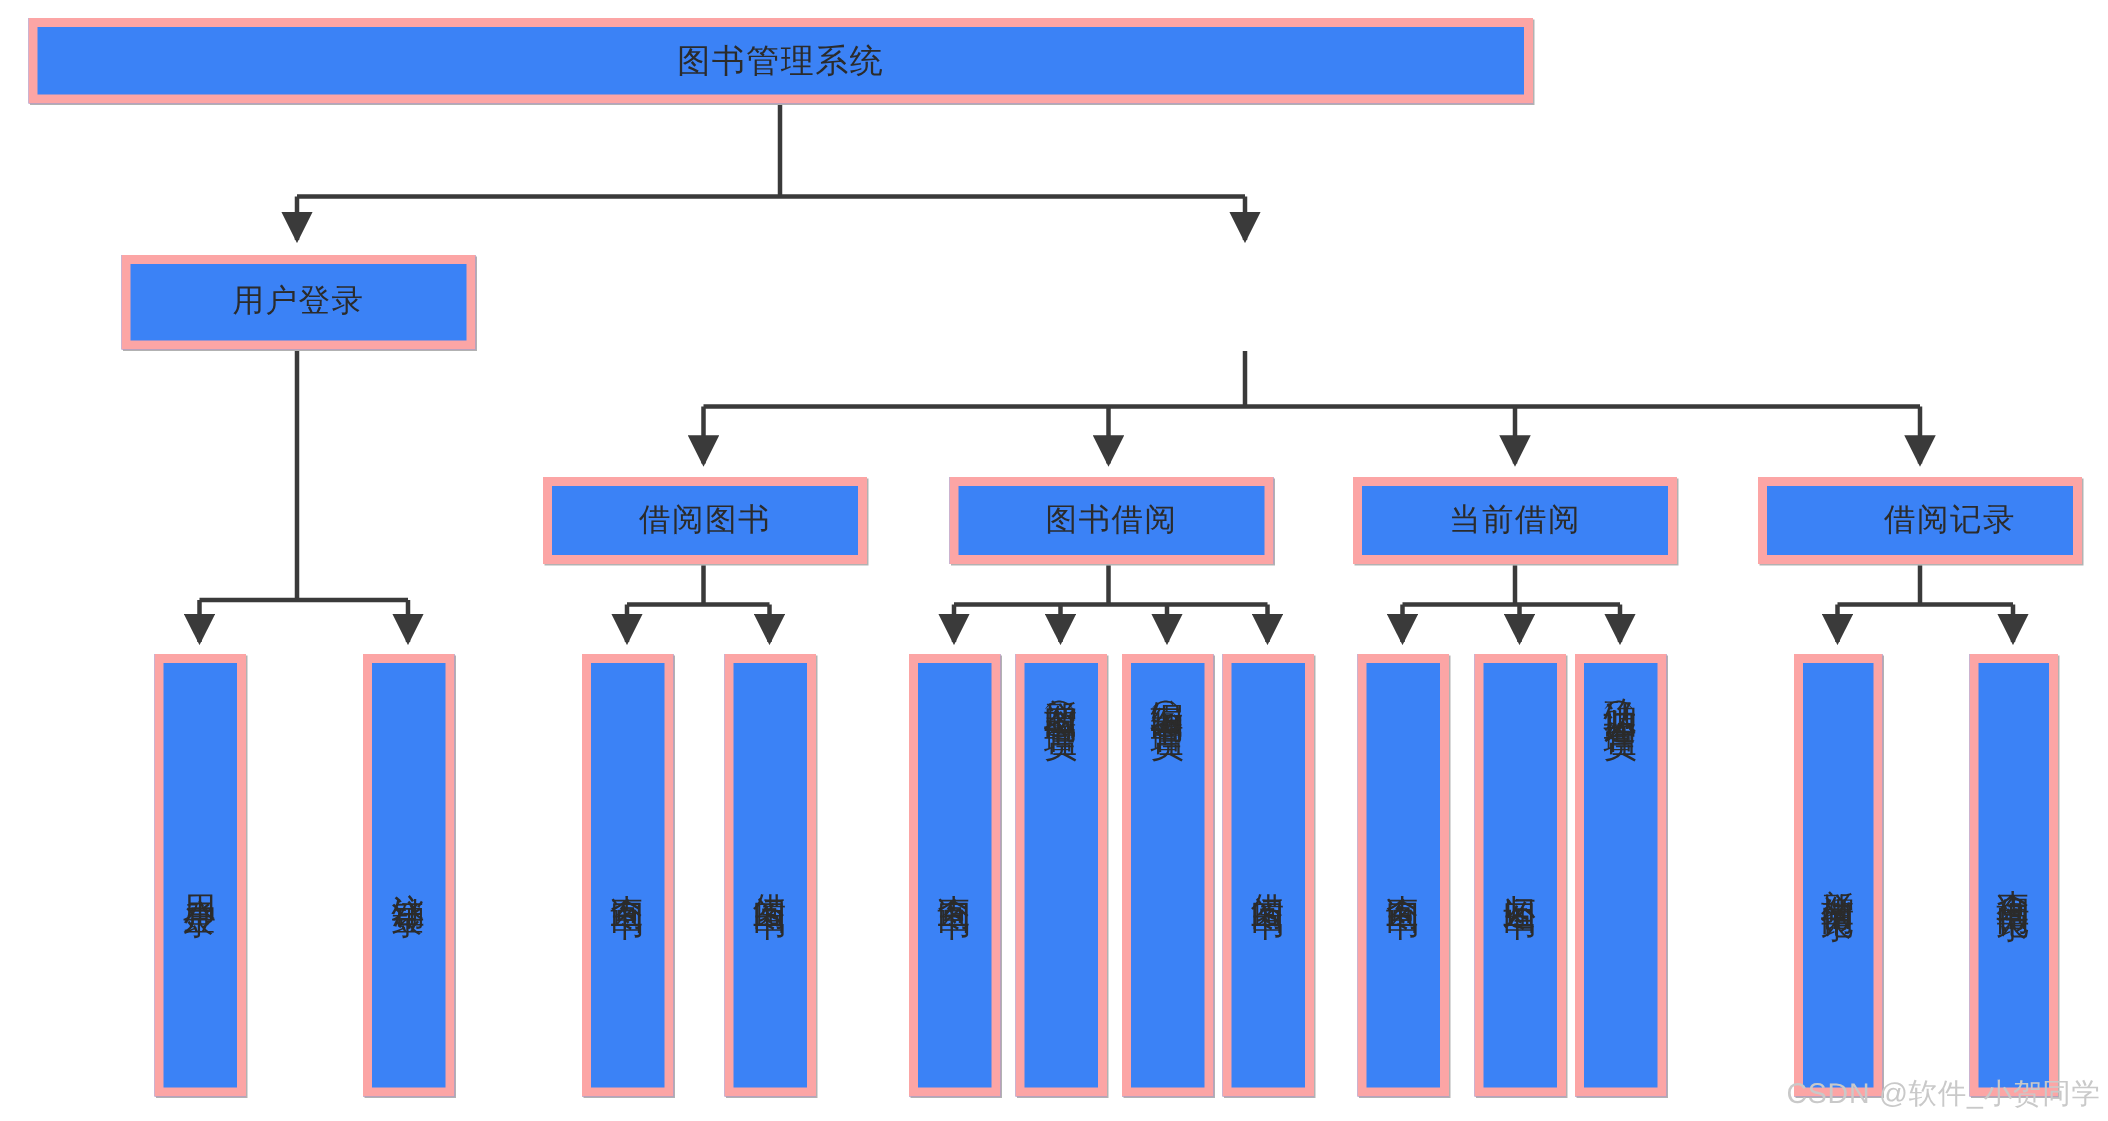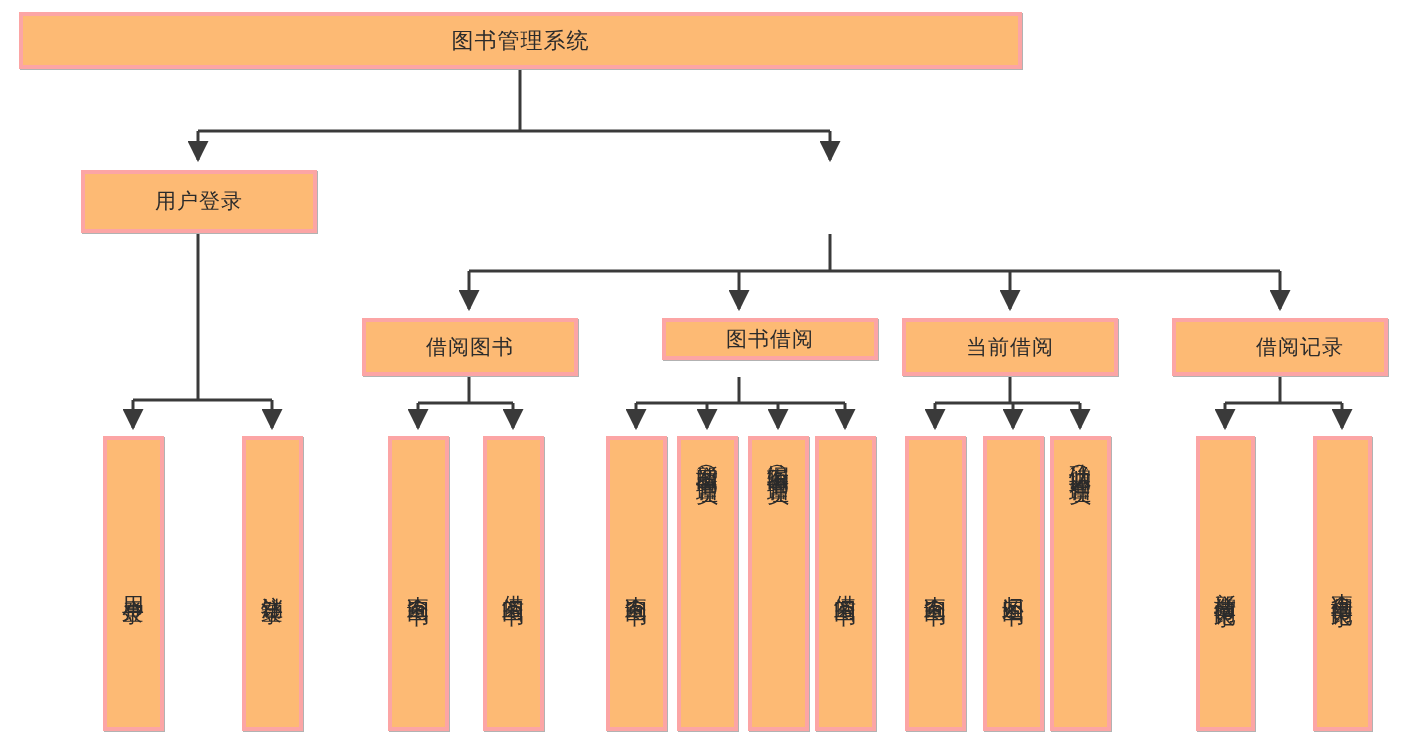--- a/index.html
+++ b/index.html
@@ -13,22 +13,22 @@
   }
   #diagram{
     position:absolute;left:0;top:0;width:1405px;height:747px;
   }
   .canvas{position:absolute;left:0;top:0;width:1405px;height:747px;}
   svg.links{position:absolute;left:0;top:0;width:1405px;height:747px;pointer-events:none;}
 
   .node{
     position:absolute;
     box-sizing:border-box;
-    background:#fdba74;
-    border:4px solid #fca5a5;
+    background:#3b82f6;
+    border:6px solid #fca5a5;
     box-shadow:1px 1px 0 rgba(0,0,0,0.30);
     display:flex;
     align-items:center;
     justify-content:center;
   }
   .node .label{
     color:#2b2b2b;
     font-size:21px;
     line-height:1.25;
     letter-spacing:1px;
@@ -127,21 +127,21 @@
 
     <div class="node" style="left:81px;top:170px;width:236px;height:63px;">
       <span class="label">用户登录</span>
     </div>
 
 
     <div class="node" style="left:362px;top:318px;width:216px;height:58px;">
       <span class="label">借阅图书</span>
     </div>
 
-    <div class="node" style="left:633px;top:318px;width:216px;height:42px;margin-left:29px;">
+    <div class="node" style="left:633px;top:318px;width:216px;height:58px;">
       <span class="label">图书借阅</span>
     </div>
 
     <div class="node" style="left:902px;top:318px;width:216px;height:58px;">
       <span class="label">当前借阅</span>
     </div>
 
     <div class="node" style="left:1172px;top:318px;width:216px;height:58px;padding-left:40px;">
       <span class="label">借阅记录</span>
     </div>
@@ -193,14 +193,15 @@
     <div class="node leaf" style="left:1196px;top:436px;width:59px;height:295px;">
       <span class="label">新增借阅记录</span>
     </div>
 
     <div class="node leaf" style="left:1313px;top:436px;width:59px;height:295px;">
       <span class="label">查询借阅记录</span>
     </div>
 
   </div>
 
+  <div class="watermark" style="left:1191px;top:716px;">CSDN @软件_小贺同学</div>
 
 </div>
 
 </body></html>

